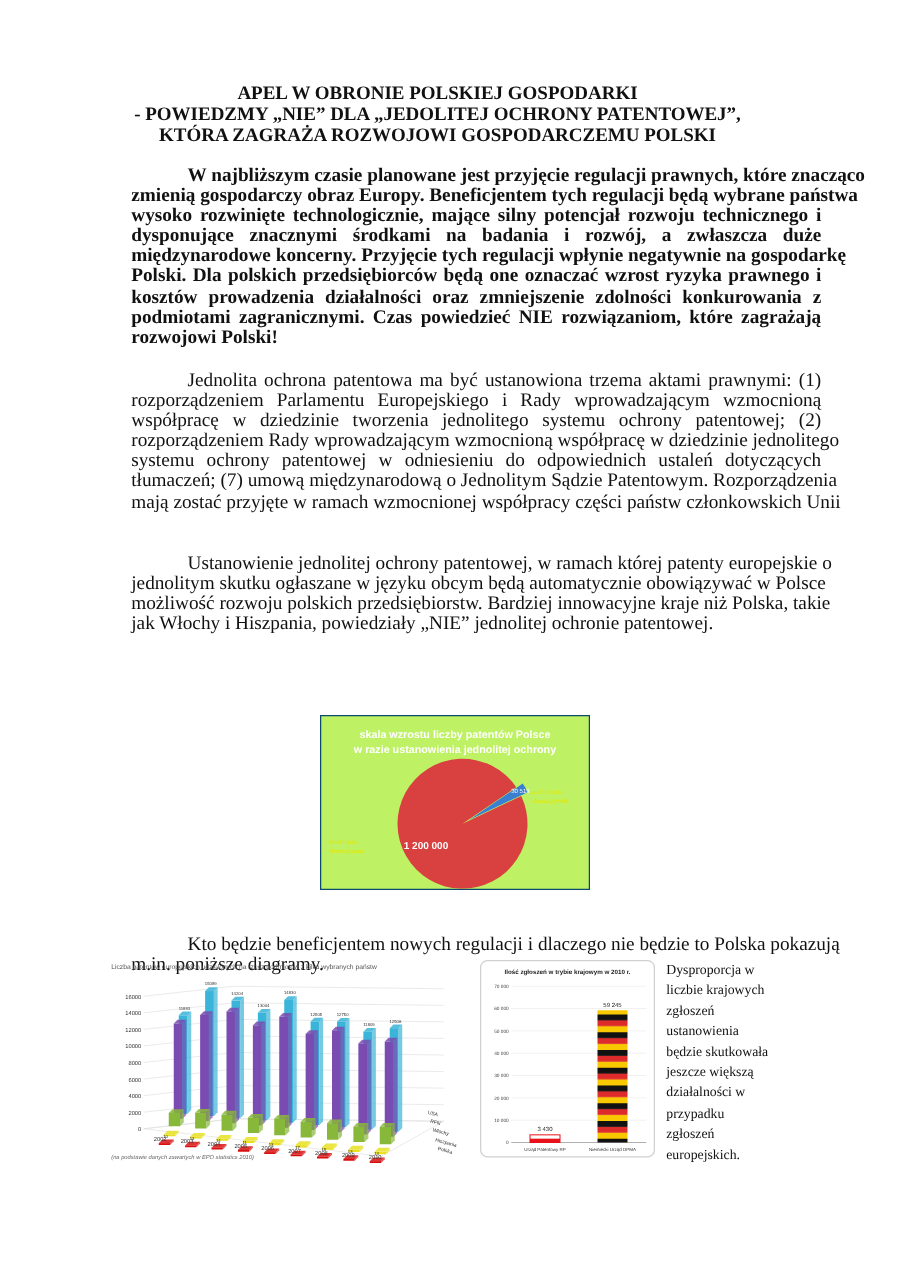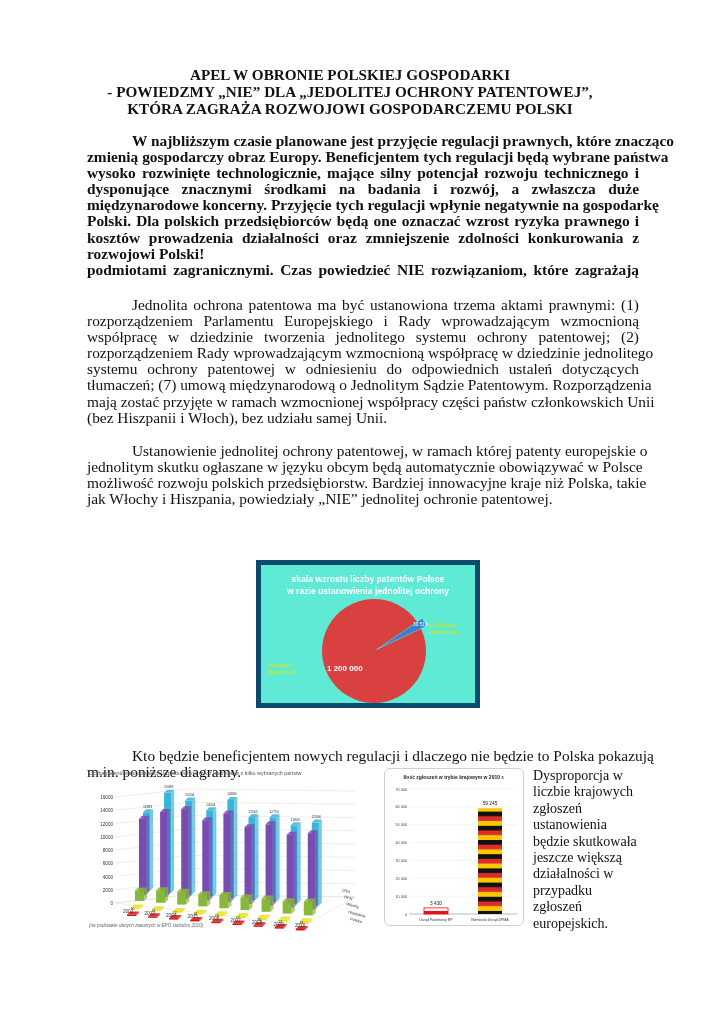--- a/index.html
+++ b/index.html
@@ -1,78 +1,77 @@
 <!DOCTYPE html>
 <html><head>
 <meta charset="utf-8">
 <style>
   html, body { margin: 0; padding: 0; background: #ffffff; }
   body { width: 724px; height: 1024px; position: relative; overflow: hidden;
          font-family: "Liberation Serif", "DejaVu Serif", serif; color: #111; }
   .title { position: absolute; left: 0; width: 700px; top: 66px; text-align: center;
            font-weight: bold; font-size: 15.2px; line-height: 17px; letter-spacing: 0px; }
-  .para { position: absolute; left: 87px; width: 552px; font-size: 15.4px; line-height: 16.1px;
+  .para { position: absolute; left: 105px; width: 552px; font-size: 15.4px; line-height: 16.1px;
           text-align: justify; text-indent: 45px; }
   .para.bold { font-weight: bold; }
   #p1 { top: 133px; }
   #p2 { top: 297px; }
   #p3 { top: 443px; }
   #p4 { top: 716px; margin-top: 32px; }
   .line { display: block; text-align: justify; text-align-last: justify; white-space: nowrap; }
   .line.last { text-align-last: left; }
   .line.first { padding-left: 45px; }
   .para .line { text-indent: 0; }
 
   
-  #pie-box { position: absolute; left: 256px; top: 560px; width: 214px; height: 138px;
-             background: #5eead4; border: 5px solid #0c4a6e; }
+  #pie-box { position: absolute; left: 256px; top: 572px; width: 214px; height: 138px;
+             background: #bef264; border: 1px solid #0c4a6e; }
   #pie-box svg { width: 214px; height: 138px; display: block; }
 
   
   #bar3d { position: absolute; left: 87px; top: 767px; width: 288px; height: 165px; }
   #bar3d svg { width: 288px; height: 165px; display: block; }
 
   
   #flagchart { position: absolute; left: 384px; top: 768px; width: 138px; height: 156px;
                border: 1px solid #d0d0d0; border-radius: 6px; background: #fff; }
   #flagchart svg { width: 138px; height: 156px; display: block; }
 
   #side-text { position: absolute; left: 533px; top: 768px; width: 112px;
-               font-size: 14px; line-height: 16.4px; }
+               font-size: 11px; line-height: 16.4px; }
   #side-text span { display: block; white-space: nowrap; }
 </style>
 </head>
 <body>
 
 <div class="title">
   <div>APEL W OBRONIE POLSKIEJ GOSPODARKI</div>
   <div>- POWIEDZMY „NIE” DLA „JEDOLITEJ OCHRONY PATENTOWEJ”,</div>
   <div>KTÓRA ZAGRAŻA ROZWOJOWI GOSPODARCZEMU POLSKI</div>
 </div>
 
 <div id="p1" class="para bold" style="text-indent: 0px;">
     <span class="line first">W najbliższym czasie planowane jest przyjęcie regulacji prawnych, które znacząco</span>
     <span class="line">zmienią gospodarczy obraz Europy. Beneficjentem tych regulacji będą wybrane państwa</span>
     <span class="line">wysoko rozwinięte technologicznie, mające silny potencjał rozwoju technicznego i</span>
     <span class="line">dysponujące znacznymi środkami na badania i rozwój, a zwłaszcza duże</span>
     <span class="line">międzynarodowe koncerny. Przyjęcie tych regulacji wpłynie negatywnie na gospodarkę</span>
     <span class="line">Polski. Dla polskich przedsiębiorców będą one oznaczać wzrost ryzyka prawnego i</span>
     <span class="line">kosztów prowadzenia działalności oraz zmniejszenie zdolności konkurowania z</span>
+    <span class="line">podmiotami zagranicznymi. Czas powiedzieć NIE rozwiązaniom, które zagrażają</span>
     <span class="line last">rozwojowi Polski!</span>
-    <span class="line">podmiotami zagranicznymi. Czas powiedzieć NIE rozwiązaniom, które zagrażają</span>
   </div>
 <div id="p2" class="para" style="text-indent: 0px;">
     <span class="line first">Jednolita ochrona patentowa ma być ustanowiona trzema aktami prawnymi: (1)</span>
     <span class="line">rozporządzeniem Parlamentu Europejskiego i Rady wprowadzającym wzmocnioną</span>
     <span class="line">współpracę w dziedzinie tworzenia jednolitego systemu ochrony patentowej; (2)</span>
     <span class="line">rozporządzeniem Rady wprowadzającym wzmocnioną współpracę w dziedzinie jednolitego</span>
     <span class="line">systemu ochrony patentowej w odniesieniu do odpowiednich ustaleń dotyczących</span>
     <span class="line">tłumaczeń; (7) umową międzynarodową o Jednolitym Sądzie Patentowym. Rozporządzenia</span>
     <span class="line">mają zostać przyjęte w ramach wzmocnionej współpracy części państw członkowskich Unii</span>
-    <span class="line last">(bez Hiszpanii i Włoch), bez udziału samej Unii.</span>
   </div>
 <div id="p3" class="para" style="text-indent: 0px;">
     <span class="line first">Ustanowienie jednolitej ochrony patentowej, w ramach której patenty europejskie o</span>
     <span class="line">jednolitym skutku ogłaszane w języku obcym będą automatycznie obowiązywać w Polsce</span>
     <span class="line">możliwość rozwoju polskich przedsiębiorstw. Bardziej innowacyjne kraje niż Polska, takie</span>
     <span class="line last">jak Włochy i Hiszpania, powiedziały „NIE” jednolitej ochronie patentowej.</span>
   </div>
 
 <div id="pie-box">
   <svg viewBox="0 0 214 138">

